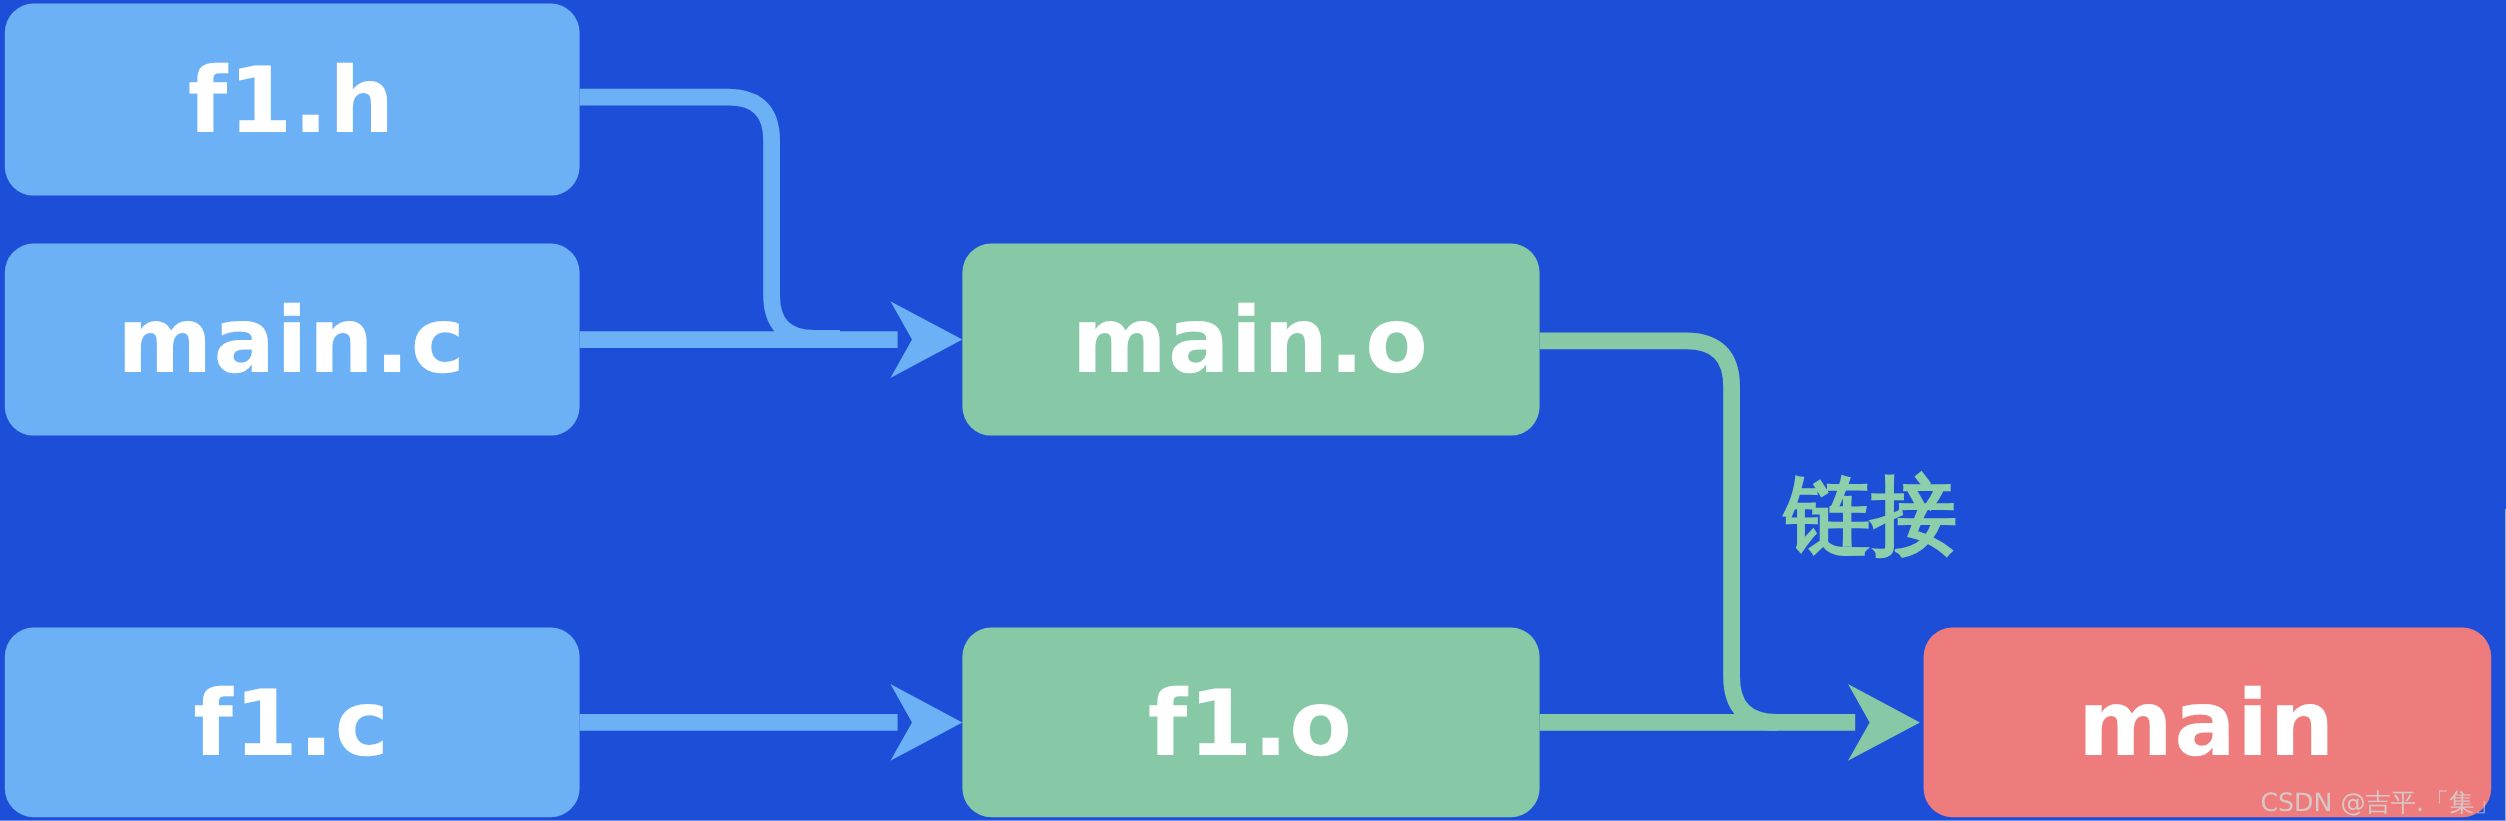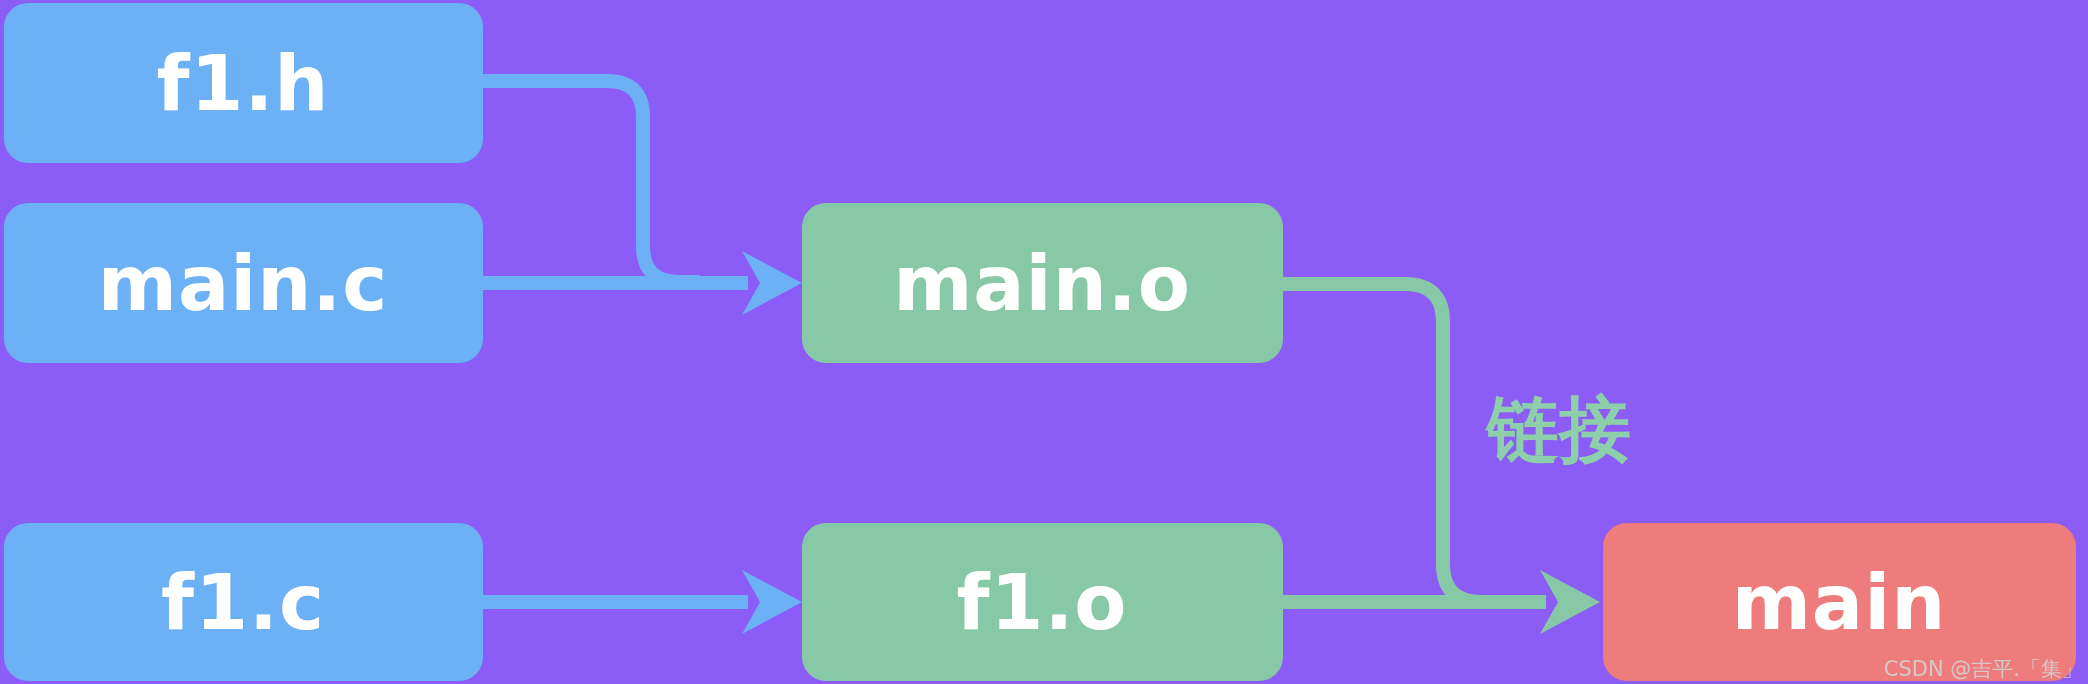--- a/index.html
+++ b/index.html
@@ -4,21 +4,21 @@
 <style>
   html, body {
     margin: 0;
     padding: 0;
     background: #ffffff;
   }
   .canvas {
     position: relative;
     width: 2088px;
     height: 684px;
-    background: #8b5cf6;
+    background: #1d4ed8;
     overflow: hidden;
     font-family: "DejaVu Sans", sans-serif;
   }
   svg { display: block; }
   .connector {
     fill: none;
     stroke-width: 14;
     stroke-linecap: butt;
   }
   .node-label {

